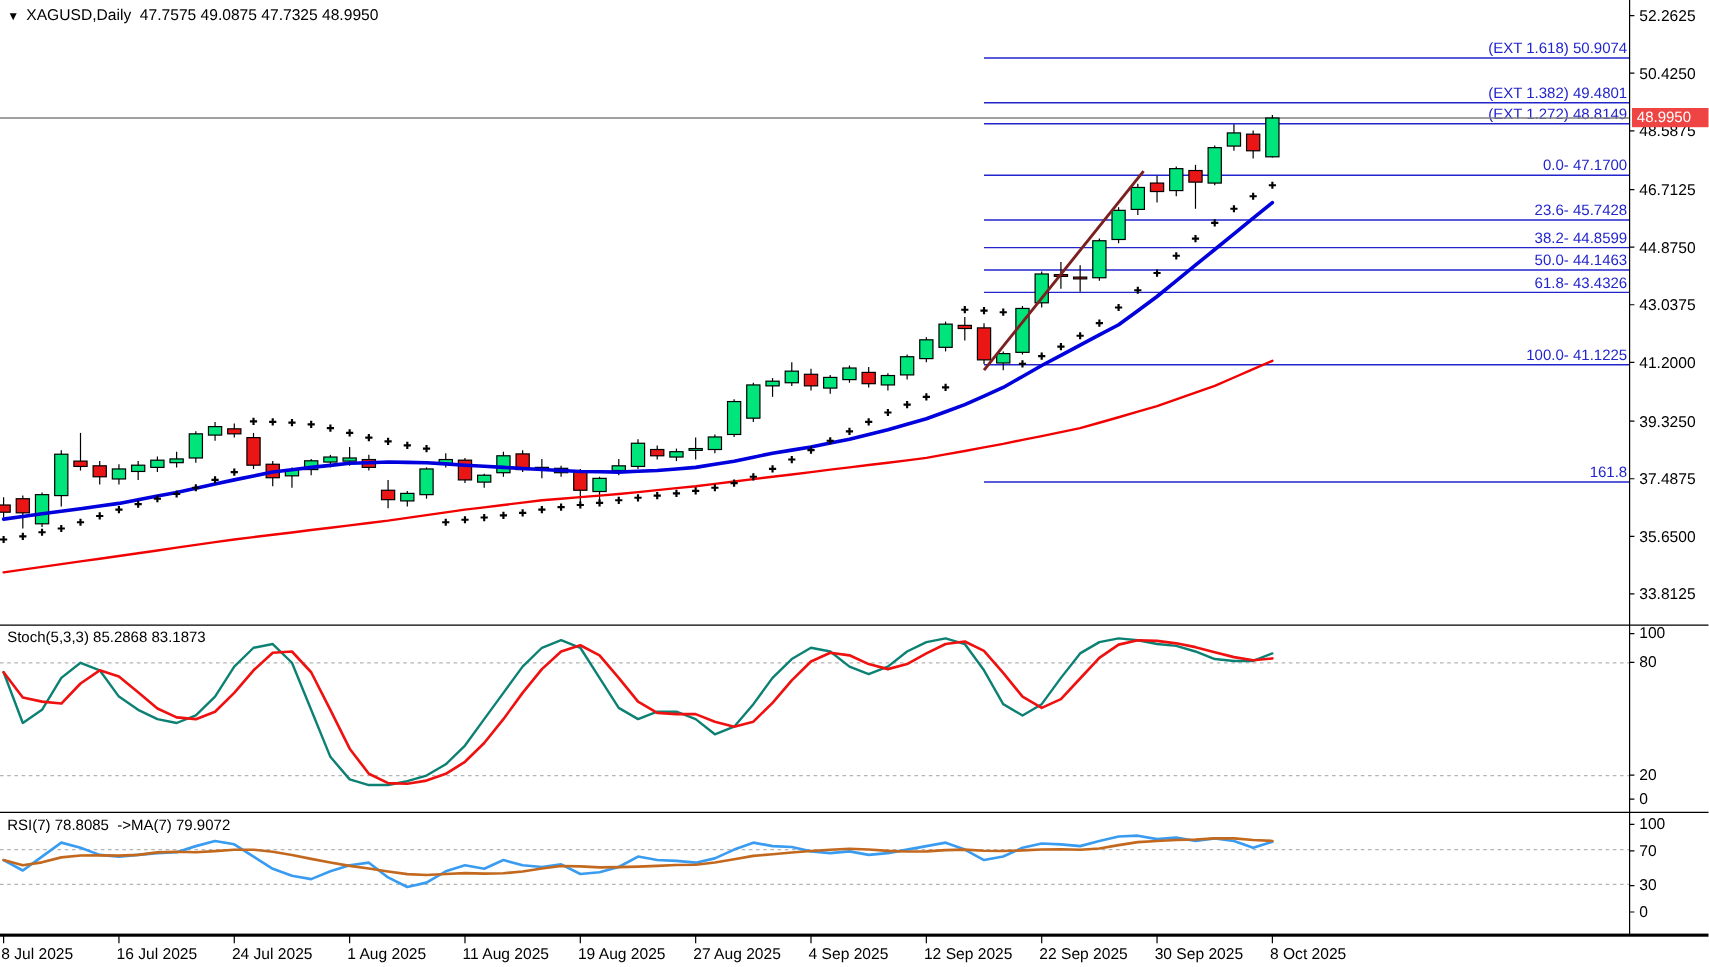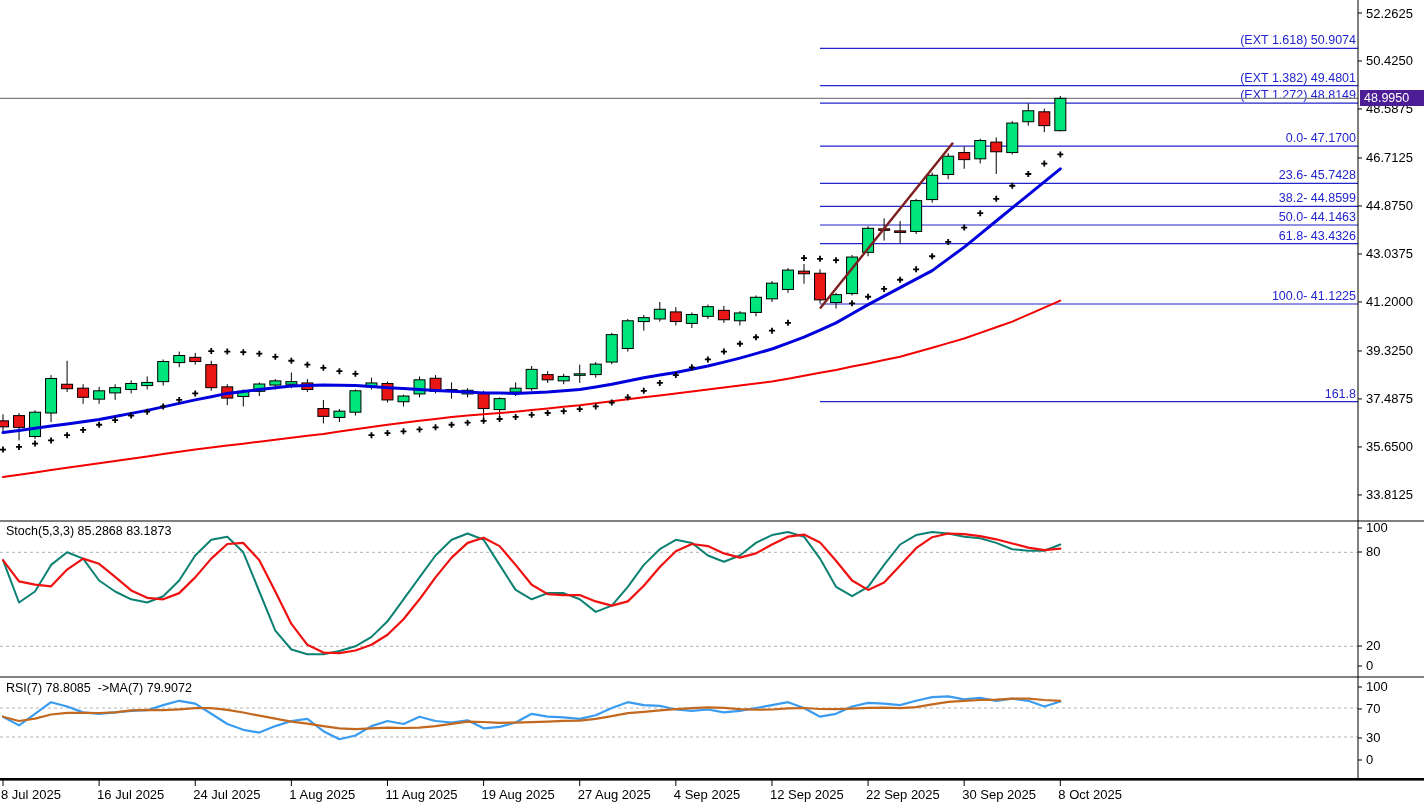--- a/index.html
+++ b/index.html
@@ -2,28 +2,29 @@
 <html><head>
 <meta charset="utf-8">
 <style>
   html,body{margin:0;padding:0;background:#fff;}
   .stage{position:relative;width:1424px;height:806px;background:#fff;overflow:hidden;
          font-family:"Liberation Sans", sans-serif;}
   svg{position:absolute;left:0;top:0;display:block;}
   .chart-title{position:absolute;left:6px;top:5px;font-size:13px;color:#000;white-space:pre;z-index:5;}
   .chart-title .tri{font-size:10px;margin-right:6px;}
   .ind-label{position:absolute;left:6px;font-size:12.5px;color:#000;z-index:5;white-space:pre;text-align:center;}
-  .price-box{position:absolute;left:1360px;top:90px;width:64px;height:16px;background:#4c1d95;color:#fff;
+  .price-box{position:absolute;left:1360px;top:90px;width:64px;height:16px;background:#ef4444;color:#fff;
              font-size:12.5px;line-height:16px;padding-left:4px;box-sizing:border-box;z-index:6;}
   text{font-family:"Liberation Sans", sans-serif;}
 </style>
 </head>
 <body>
 
 <div class="stage">
+  <div class="chart-title"><span class="tri">▼</span><span>XAGUSD,Daily  47.7575 49.0875 47.7325 48.9950</span></div>
 
   <div class="ind-label" style="top:524px;">Stoch(5,3,3) 85.2868 83.1873</div>
   <div class="ind-label" style="top:681px;">RSI(7) 78.8085  -&gt;MA(7) 79.9072</div>
   <div class="price-box">48.9950</div>
 
   <svg id="chart" width="1424" height="806" viewBox="0 0 1424 806">
     <rect x="0" y="0" width="1424" height="806" fill="#ffffff"></rect>
     <rect x="0" y="0" width="1358" height="521" fill="#ffffff"></rect>
     <rect x="0" y="521" width="1358" height="156" fill="#ffffff"></rect>
     <rect x="0" y="677" width="1358" height="102" fill="#ffffff"></rect>

